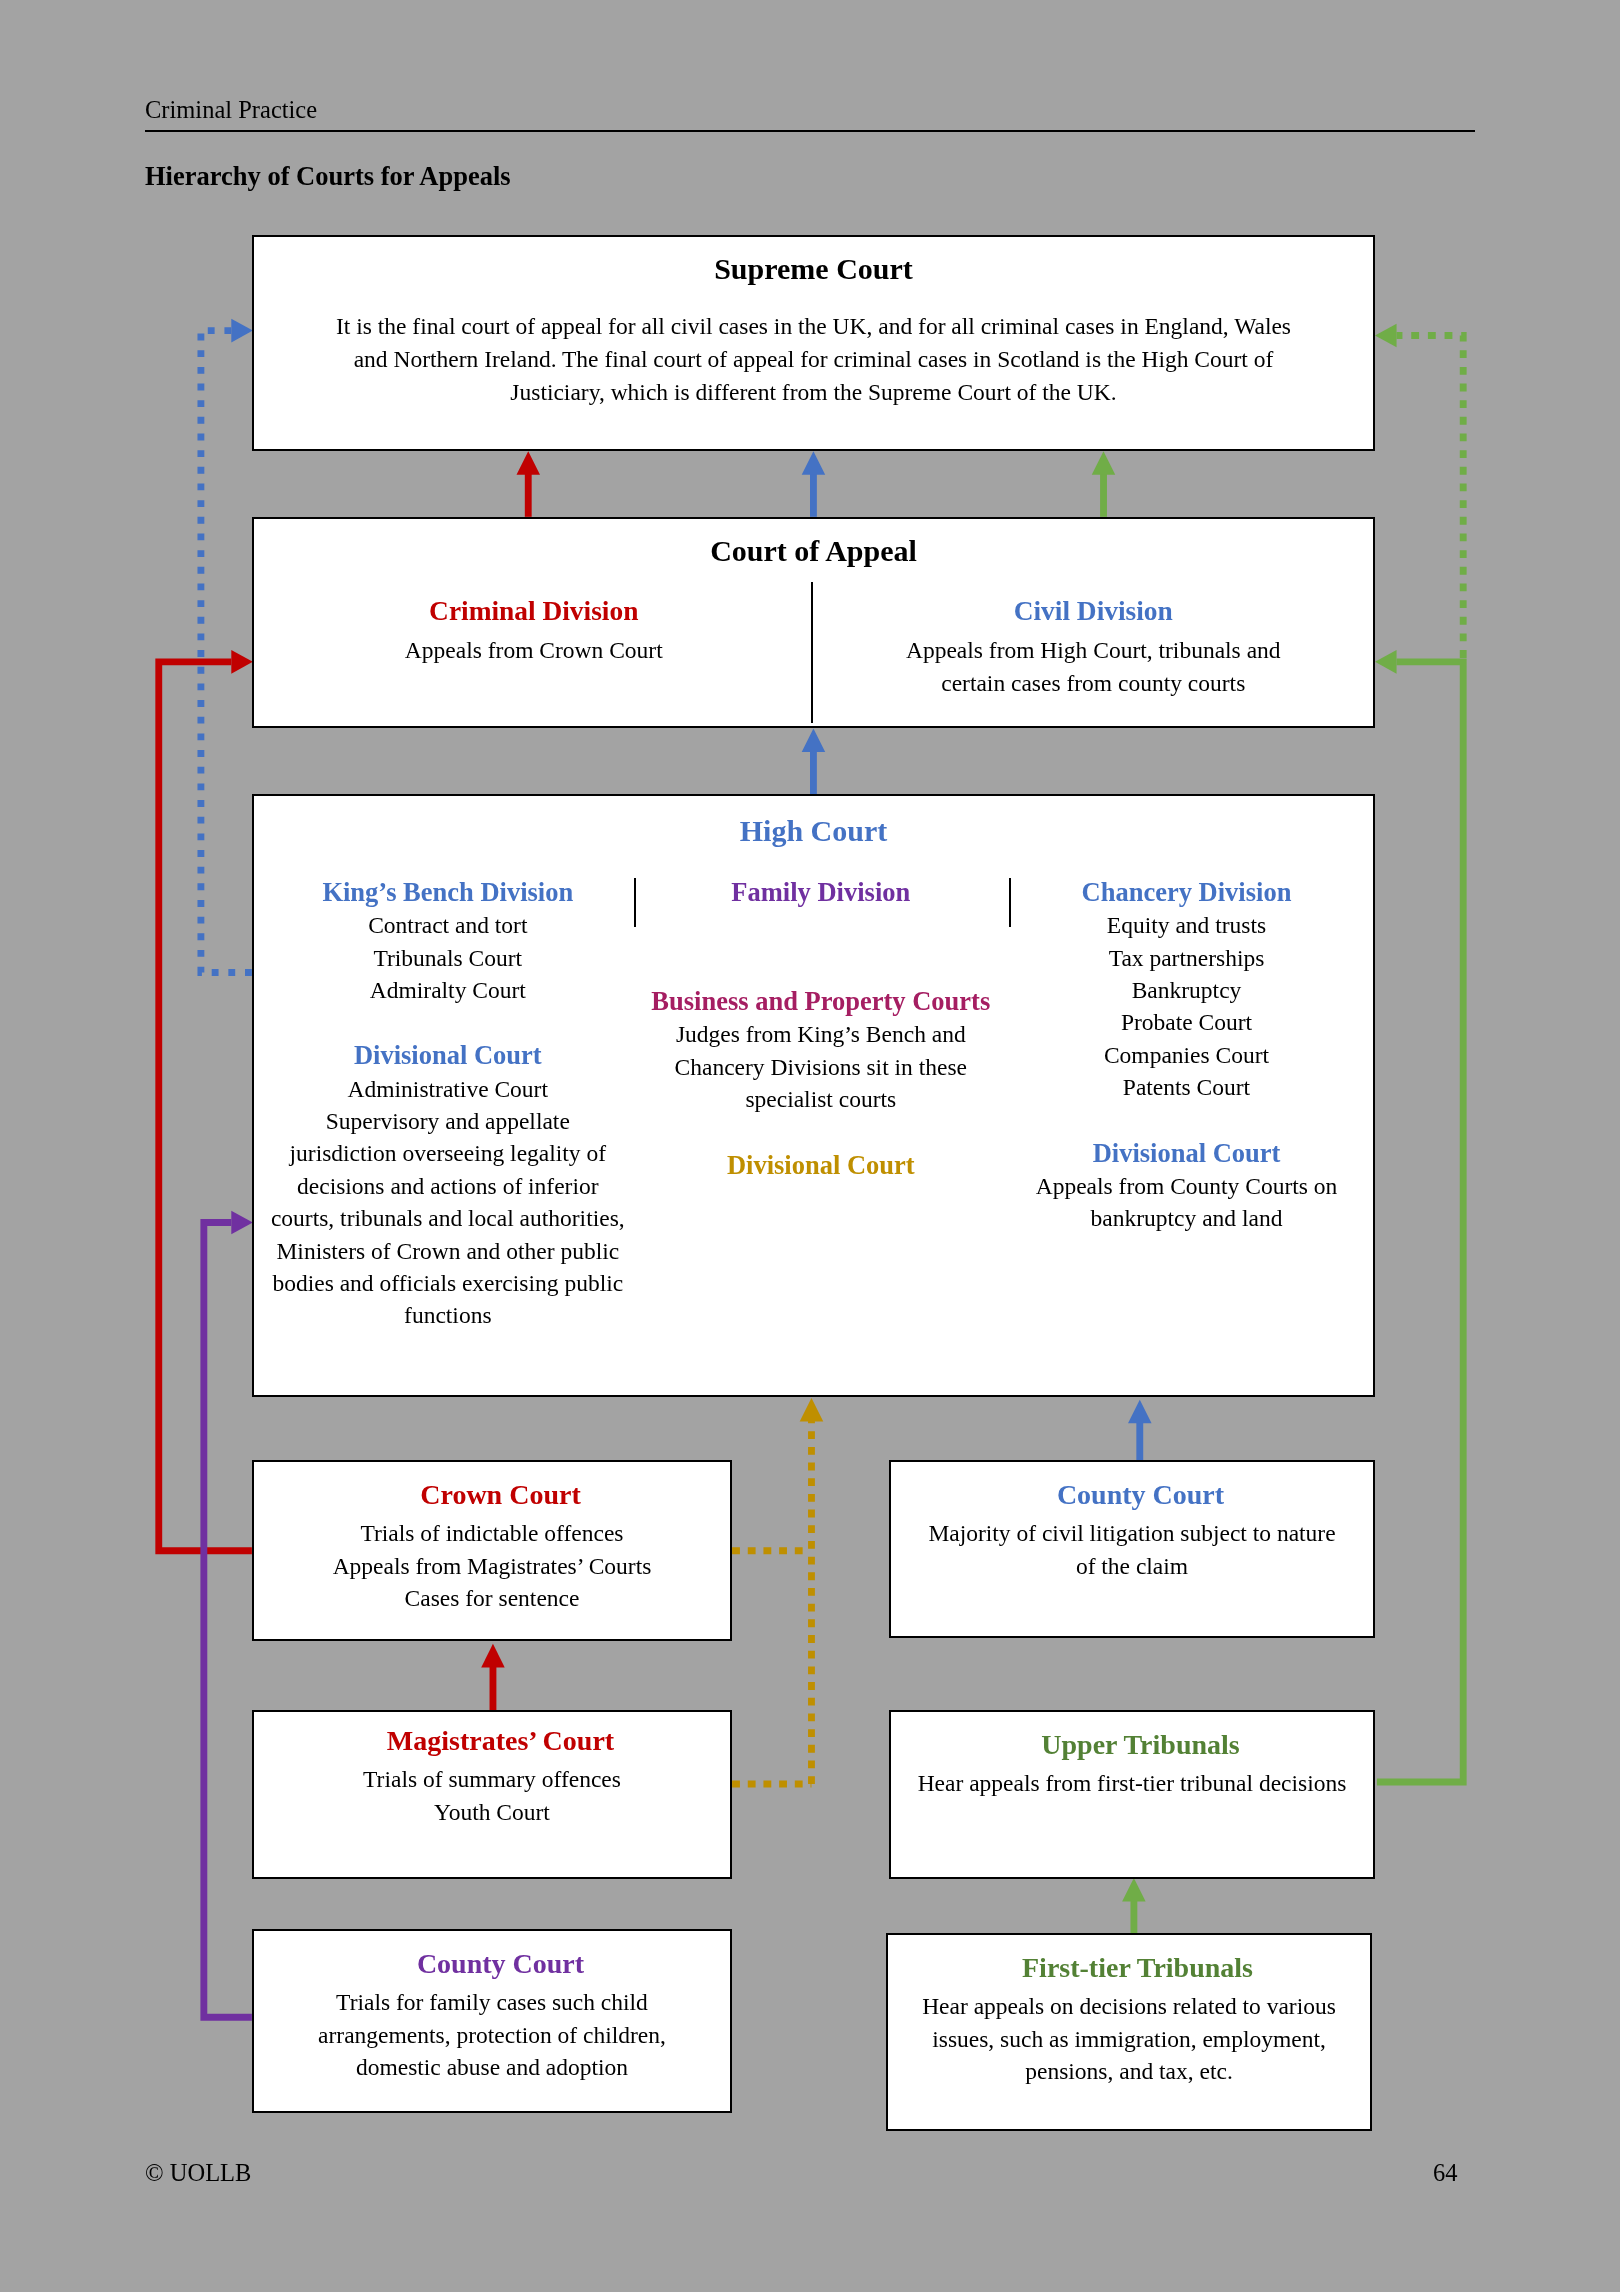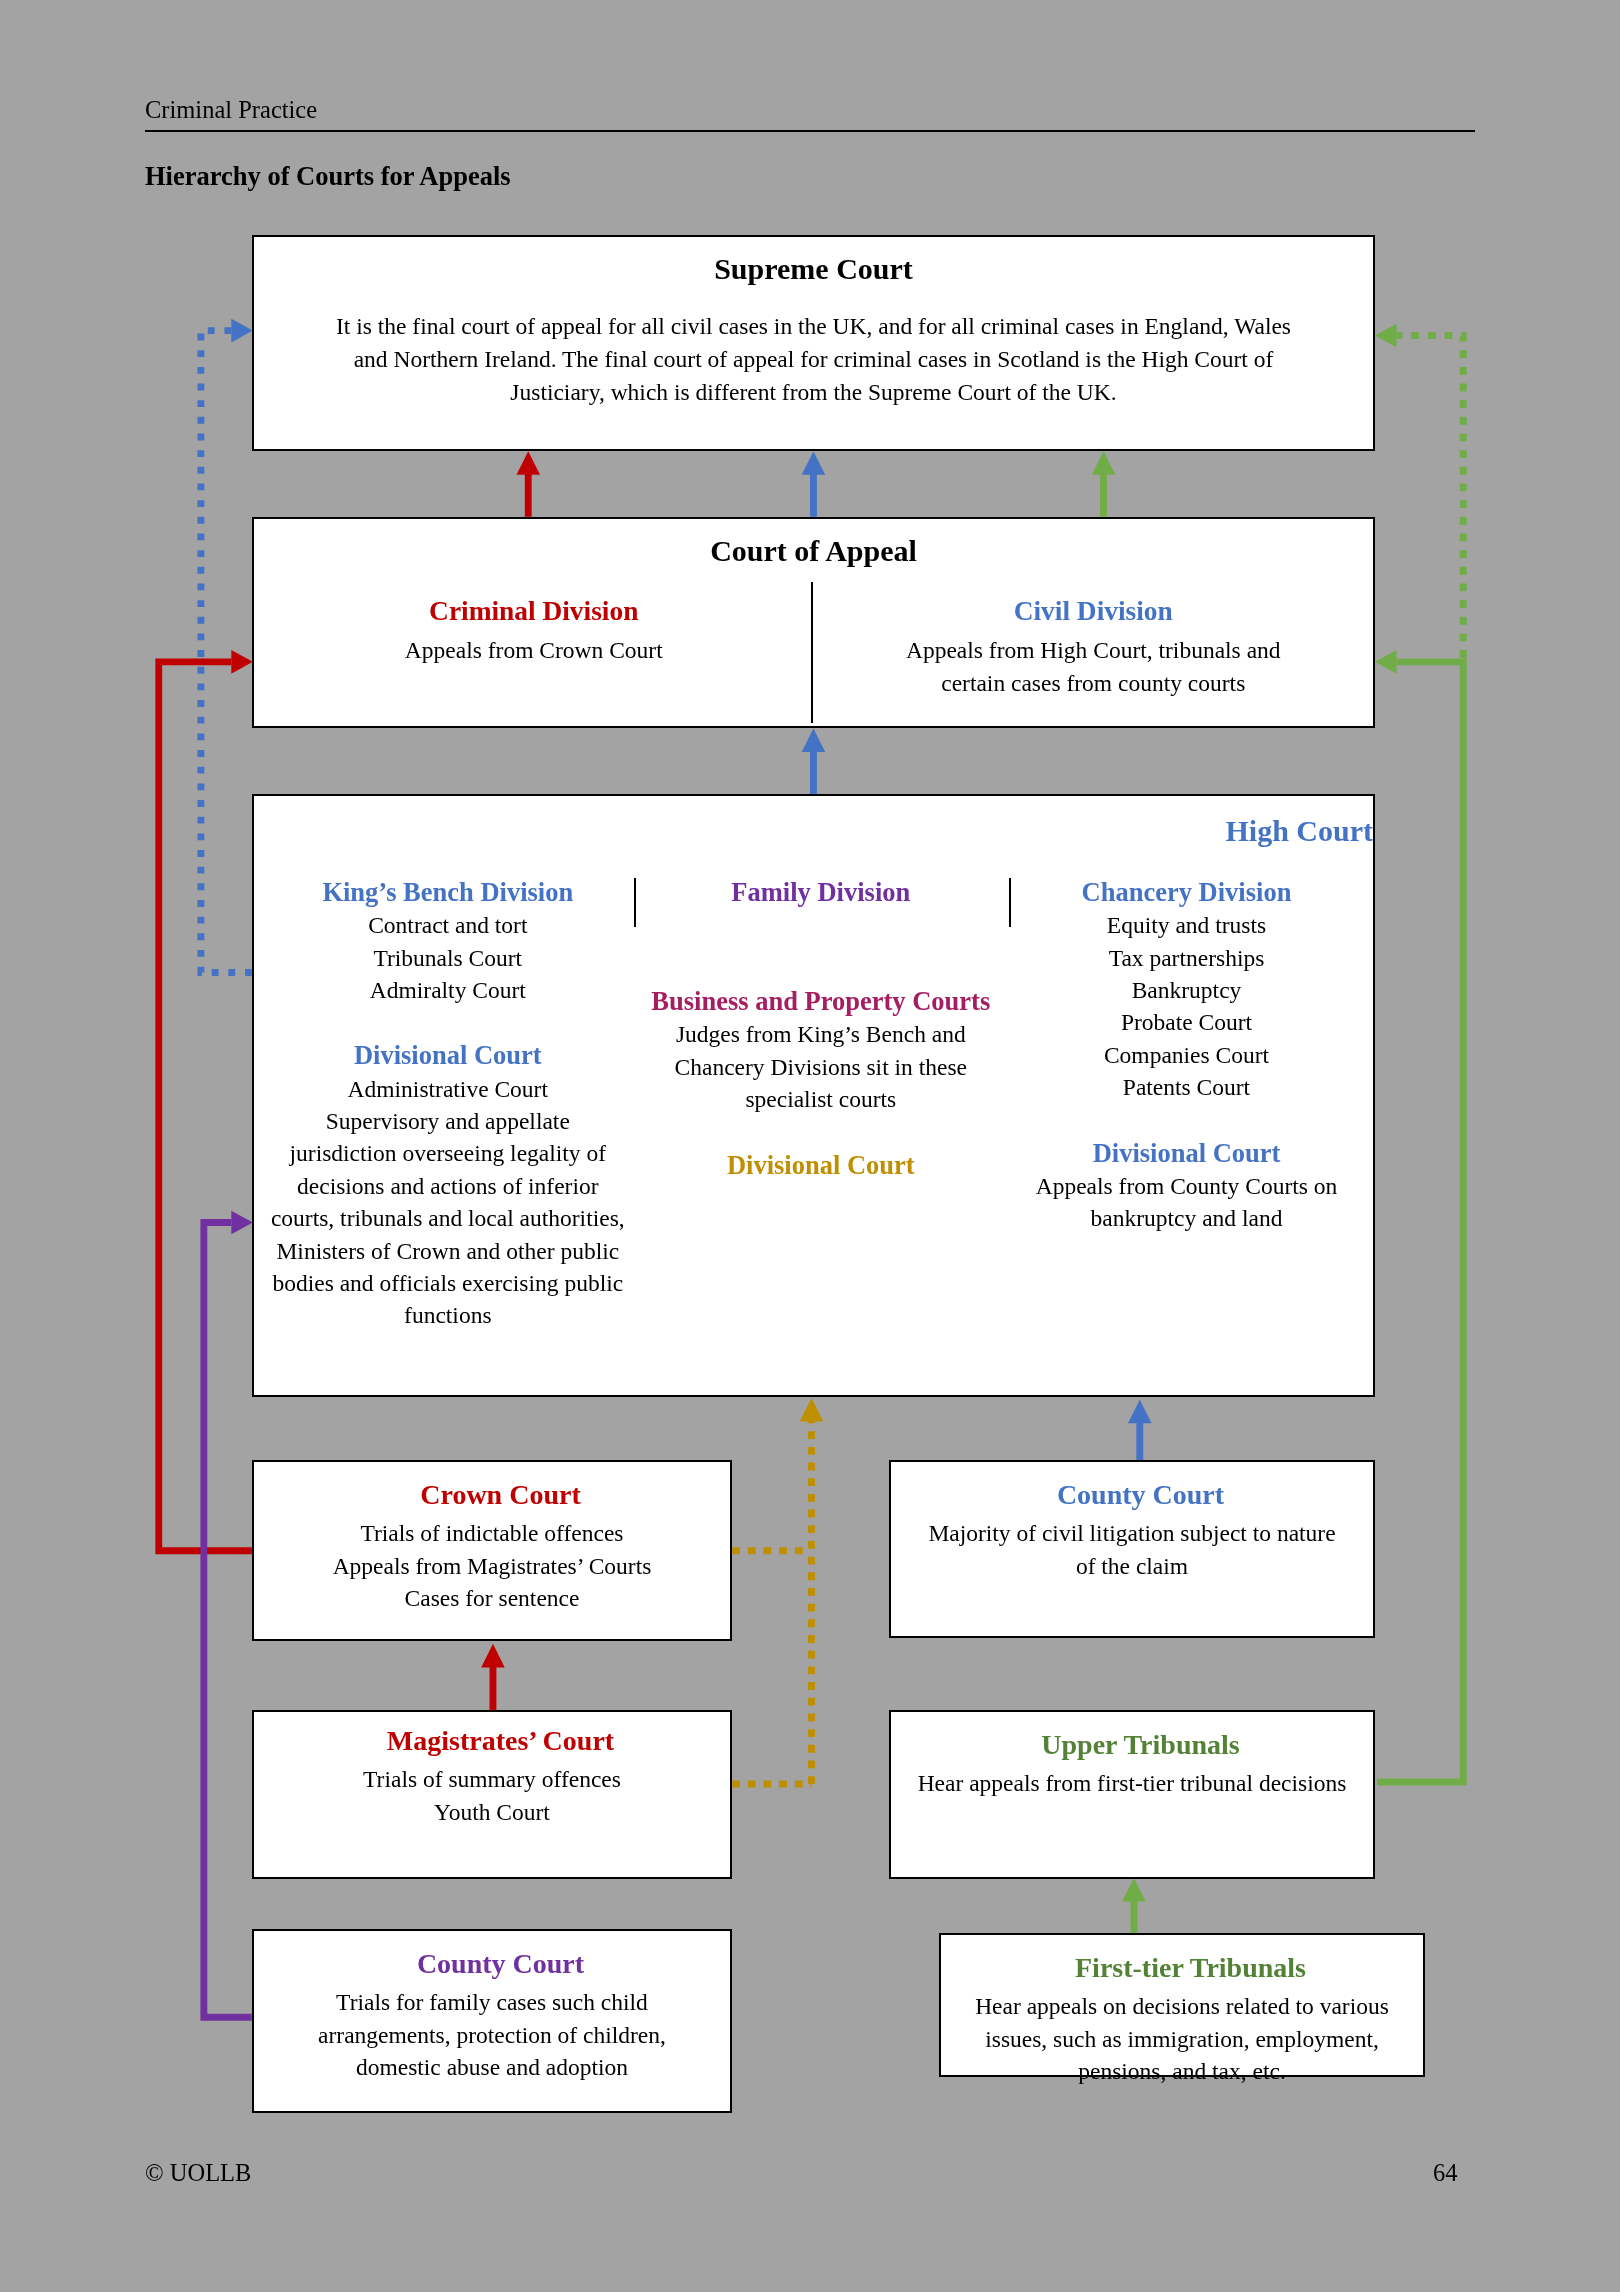--- a/index.html
+++ b/index.html
@@ -20,21 +20,21 @@
   .box-title { font-weight:bold; font-size:30px; line-height:1.2; margin-top:13.7px; }
   .sub-title { font-weight:bold; font-size:27.4px; line-height:1.25; }
   .body-text { font-size:23.5px; line-height:1.4; }
   
   .supreme-body { width:990px; margin:23.5px auto 0; }
   
   .coa-cols { display:grid; grid-template-columns:1fr 1fr; margin-top:25.5px; }
   .coa-col .body-text { width:421px; margin:5.9px auto 0;text-align:center; }
   .coa-divider { left:557px; top:63px; width:2px; height:141px; background:#000; }
   
-  .hc-title { font-weight:bold; font-size:30px; margin-top:17.6px;text-align:right; }
+  .hc-title { font-weight:bold; font-size:30px; margin-top:17.6px; }
   .hc-cols { position:absolute; left:7.8px; right:7.8px; top:80px; display:grid; grid-template-columns:372px 374px 1fr; }
   .hc-col { padding:0 7.8px; }
   .hc-div-title { font-weight:bold; font-size:26.5px; line-height:1.25; }
   .hc-line { font-size:23.5px; line-height:1.38; }
   .hc-sep { width:2px; height:49px; background:#000; top:82px; }
   .mt-div { margin-top:33px; }
   .mt-bpc { margin-top:76px;font-family:Liberation Serif, serif; }
   
   .small-title { font-weight:bold; font-size:28px; line-height:1.2; margin-top:15.7px;padding-left:17px; }
   .small-body { font-size:23.5px; line-height:1.38; margin:5.9px auto 0; }
@@ -169,21 +169,21 @@
   <div class="box" style="left:889px; top:1710px; width:486px; height:169px;">
     <div class="small-title" style="color: rgb(83, 129, 53);">Upper Tribunals</div>
     <div class="small-body" style="width:431px;">Hear appeals from first-tier tribunal decisions</div>
   </div>
 
   <div class="box" style="left:252px; top:1929px; width:480px; height:184px;">
     <div class="small-title" style="color: rgb(112, 48, 160);">County Court</div>
     <div class="small-body" style="width:431px;">Trials for family cases such child arrangements, protection of children, domestic abuse and adoption</div>
   </div>
 
-  <div class="box" style="left:939px; top:1933px; width:486px; height:144px;">
+  <div class="box" style="left:886px; top:1933px; width:486px; height:198px;">
     <div class="small-title" style="color: rgb(83, 129, 53);">First-tier Tribunals</div>
     <div class="small-body" style="width:441px;">Hear appeals on decisions related to various issues, such as immigration, employment, pensions, and tax, etc.</div>
   </div>
 
   <span class="abs footer-left">© UOLLB</span>
   <span class="abs footer-right">64</span>
 
 </div>
 
 

